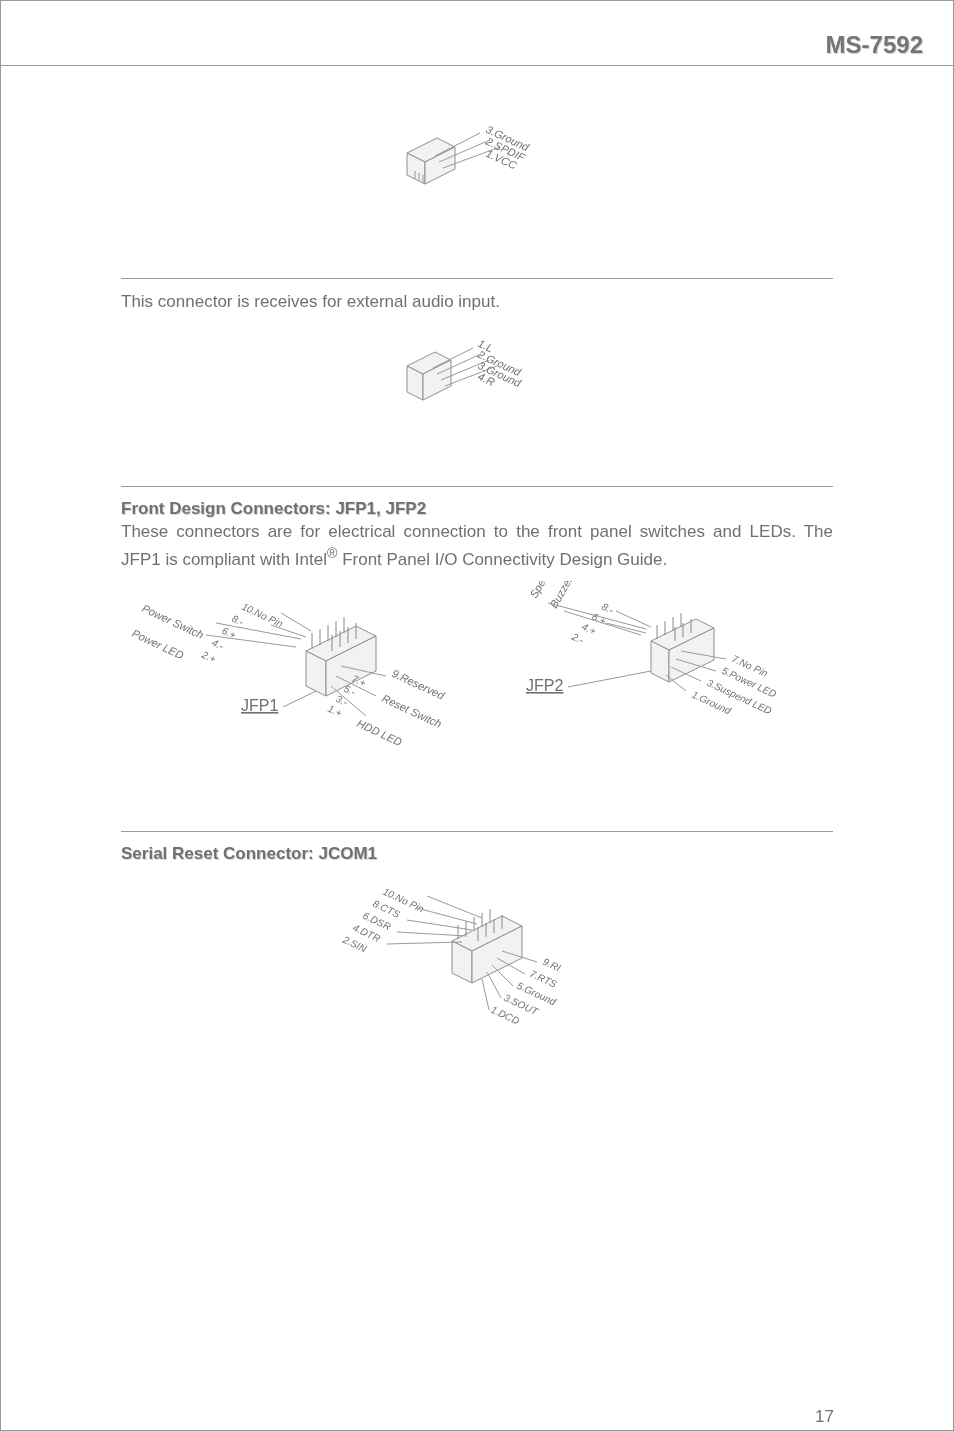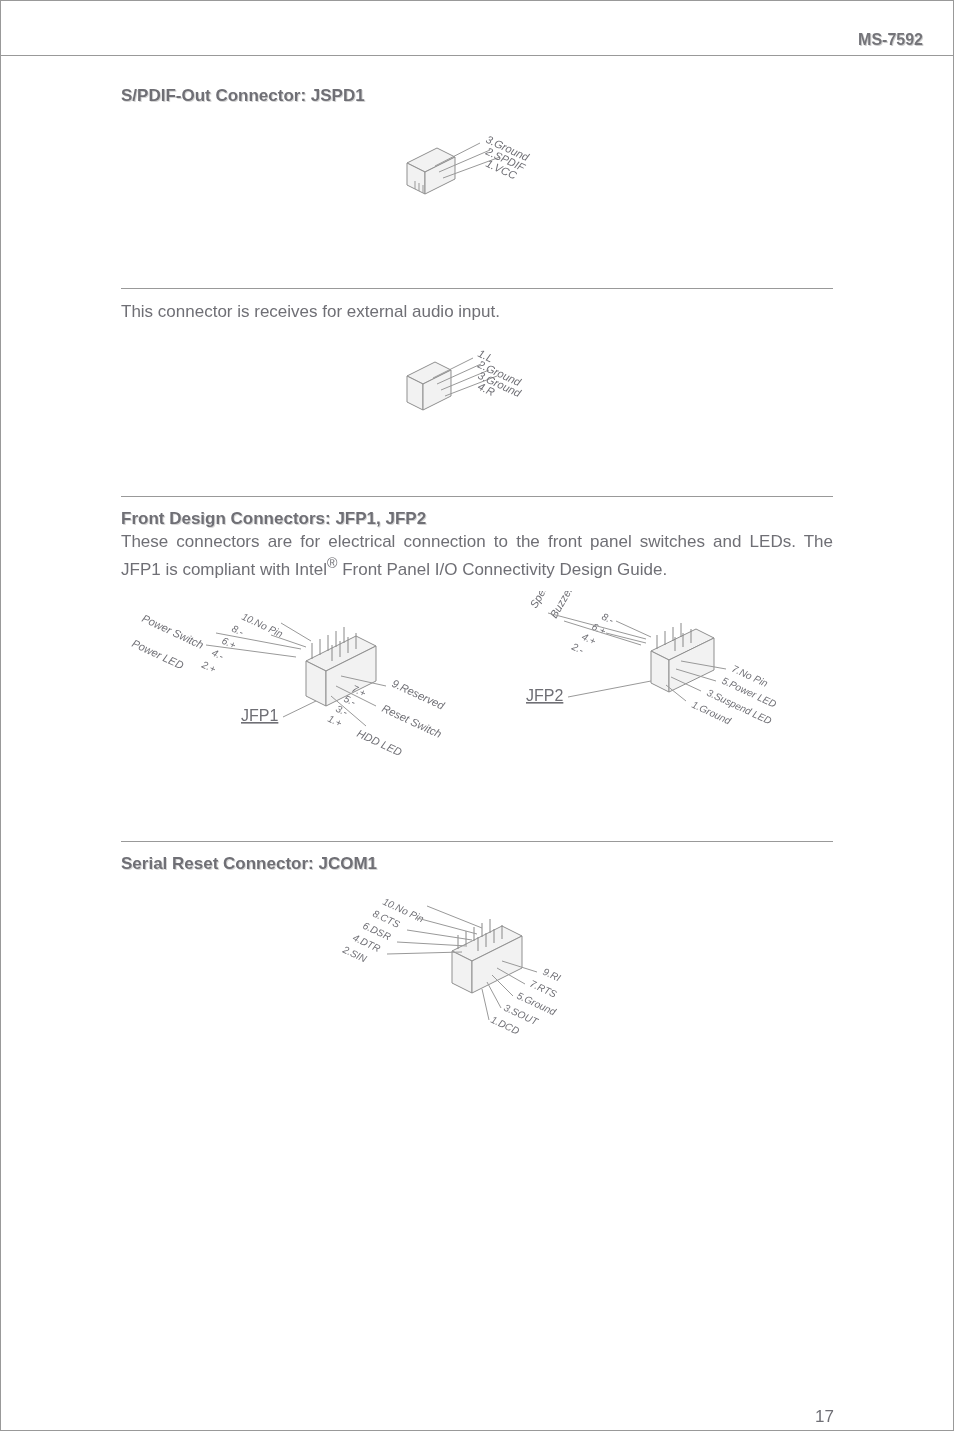--- a/index.html
+++ b/index.html
@@ -1,19 +1,19 @@
 <!DOCTYPE html>
 <html><head>
 <meta charset="utf-8">
 <style>
 *{margin:0;padding:0;box-sizing:border-box}
 body{width:954px;height:1431px;background:#fff;font-family:Arial,Helvetica,sans-serif;position:relative}
 .page{width:100%;height:100%;border:1px solid #999;padding:30px 0 0 0}
 .hdr{border-bottom:1px solid #999;padding:0 30px 6px 30px;text-align:right}
-.hdr span{color:#747479;font-weight:bold;font-size:16px;text-shadow:1px 1px 0 #cfcfcf}
+.hdr span{color:#747479;font-weight:bold;font-size:24px;text-shadow:1px 1px 0 #cfcfcf}
 .content{padding:30px 120px 0 120px}
 .section{margin-bottom:60px}
 .title{color:#6f6f75;font-weight:bold;font-size:17px;text-shadow:1px 1px 0 #d5d5d5;margin-bottom:2px}
 .body{color:#6f6f75;font-size:17px;line-height:1.35;text-align:justify}
 .rule{border:none;border-top:1px solid #999;margin:0 0 12px 0}
 .diagram{display:flex;justify-content:center;margin-top:12px}
 .diagram svg{display:block}
 .lbl{font-family:Arial;font-style:italic;fill:#6f6f75}
 .cube{fill:#f2f2f2;stroke:#8f8f8f;stroke-width:1}
 .wire{stroke:#999;stroke-width:1;fill:none}
@@ -24,21 +24,20 @@
 </style>
 </head>
 <body>
 
 <div class="page">
 <div class="hdr"><span>MS-7592</span></div>
 
 <div class="content">
 
 <div class="section">
-<div class="title">S/PDIF-Out Connector: JSPD1</div>
 <div class="diagram">
 <svg width="220" height="110">
 <g transform="translate(40,45)">
 <path class="cube" d="M0,0 L30,-15 L48,-6 L18,9 Z"></path>
 <path class="cube" d="M0,0 L0,22 L18,31 L18,9 Z"></path>
 <path class="cube" d="M18,9 L48,-6 L48,16 L18,31 Z"></path>
 <line class="wire" x1="8" y1="18" x2="8" y2="26"></line>
               <line class="wire" x1="12" y1="20" x2="12" y2="28"></line>
               <line class="wire" x1="16" y1="22" x2="16" y2="30"></line>
 </g>

